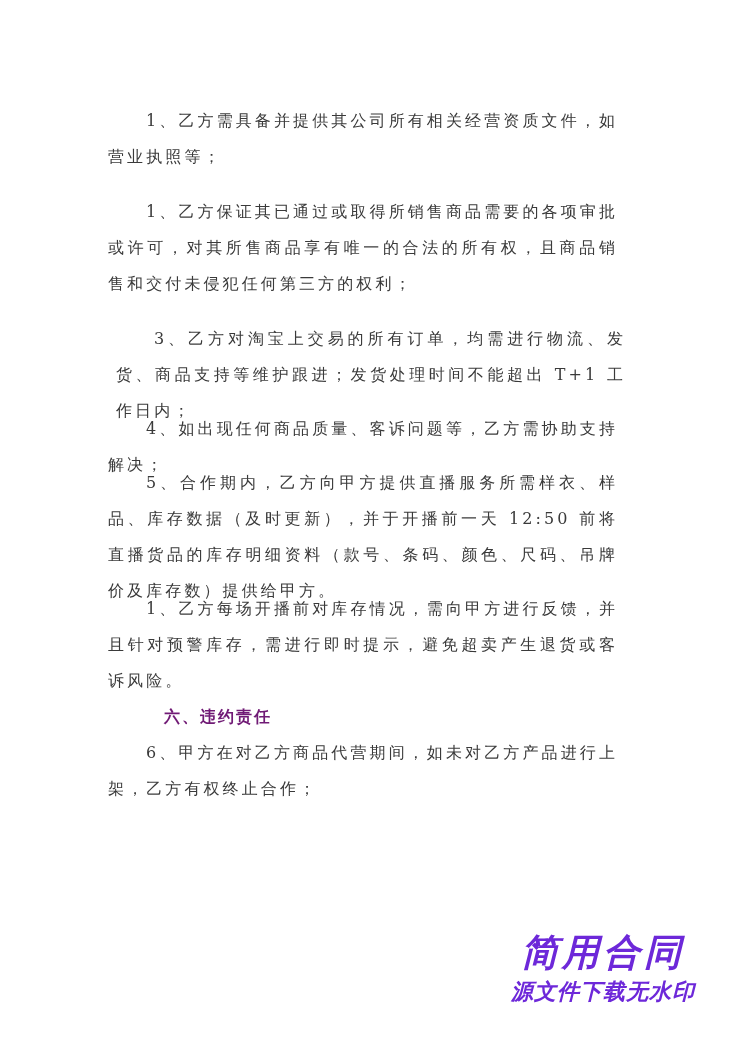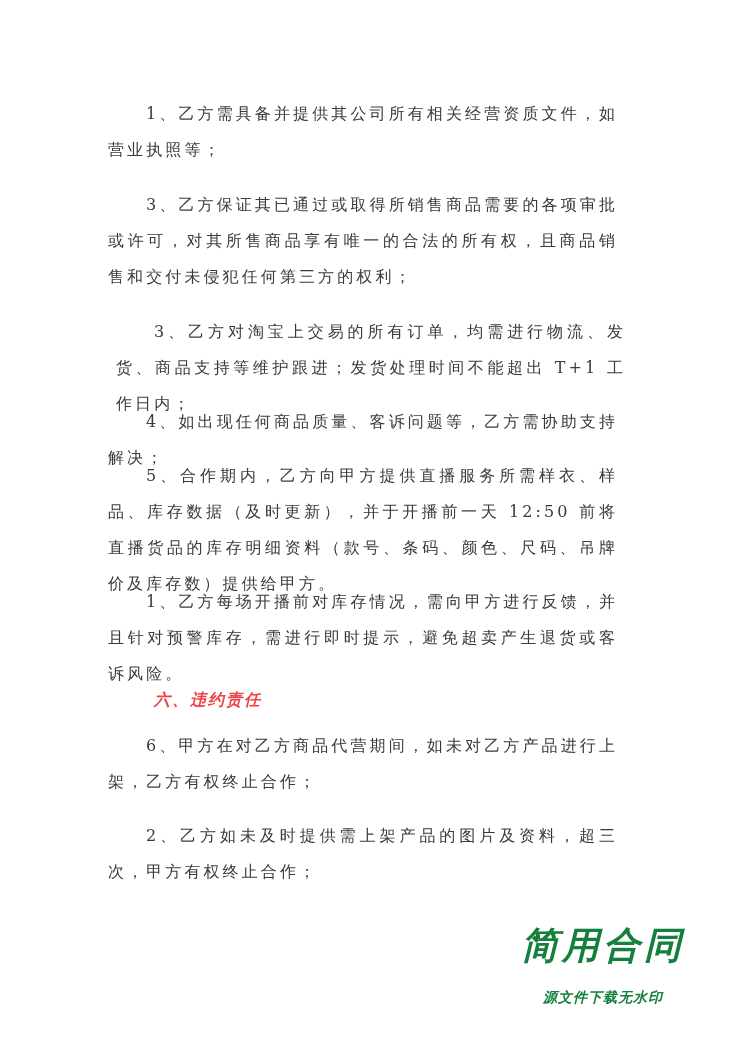--- a/index.html
+++ b/index.html
@@ -10,21 +10,21 @@
     body {
       width: 742px;
       height: 1049px;
       position: relative;
       overflow: hidden;
       font-family: "DejaVu Serif", "Liberation Serif", serif;
       color: #3a3a3a;
     }
     .page {
       position: absolute;
-      left: 0; top: 6px;
+      left: 0; top: 13px;
       width: 742px; height: 741px;
     }
     .para {
       position: absolute;
       left: 108px;
       width: 510px;
       font-size: 16px;
       line-height: 36px;
       letter-spacing: 3.1px;
       text-indent: 38px;
@@ -33,69 +33,67 @@
       margin: 0;
       white-space: normal;
     }
     .heading {
       position: absolute;
       left: 146px;
       font-size: 16px;
       line-height: 36px;
       letter-spacing: 2px;
       font-weight: bold;
-      color: #ef4444;
-      margin: 8px;
-      font-style: italic;
+      color: #701a75;
+      margin: 18px;
     }
     .watermark {
       position: absolute;
       left: 508px;
       top: 918px;
       width: 190px;
       text-align: center;
-      color: #15803d;
+      color: #6d28d9;
       font-family: "DejaVu Sans", "Liberation Sans", sans-serif;
       font-style: italic;
       font-weight: bold;
       user-select: none;
     }
     .wm-title {
       font-size: 37px;
       line-height: 44px;
       letter-spacing: 4px;
     }
     .wm-sub {
-      font-size: 14px;
+      font-size: 22px;
       line-height: 26px;
       letter-spacing: 1px;
-      margin-top: 16px;
+      margin-top: 4px;
     }
   </style>
 </head>
 <body>
 
 <div class="page">
 
   <p class="para" style="top:90px;">1、乙方需具备并提供其公司所有相关经营资质文件，如营业执照等；</p>
 
-  <p class="para" style="top:181px;">3、乙方保证其已通过或取得所销售商品需要的各项审批或许可，对其所售商品享有唯一的合法的所有权，且商品销售和交付未侵犯任何第三方的权利；</p>
+  <p class="para" style="top:181px;">1、乙方保证其已通过或取得所销售商品需要的各项审批或许可，对其所售商品享有唯一的合法的所有权，且商品销售和交付未侵犯任何第三方的权利；</p>
 
   <p class="para" style="top:308px;margin-left:8px;">3、乙方对淘宝上交易的所有订单，均需进行物流、发货、商品支持等维护跟进；发货处理时间不能超出 T+1 工作日内；</p>
 
   <p class="para" style="top:398px;">4、如出现任何商品质量、客诉问题等，乙方需协助支持解决；</p>
 
   <p class="para" style="top:452px;">5、合作期内，乙方向甲方提供直播服务所需样衣、样品、库存数据（及时更新），并于开播前一天 12:50 前将直播货品的库存明细资料（款号、条码、颜色、尺码、吊牌价及库存数）提供给甲方。</p>
 
   <p class="para" style="top:578px;">1、乙方每场开播前对库存情况，需向甲方进行反馈，并且针对预警库存，需进行即时提示，避免超卖产生退货或客诉风险。</p>
 
   <h2 class="heading" style="top:668px;">六、违约责任</h2>
 
   <p class="para" style="top:722px;">6、甲方在对乙方商品代营期间，如未对乙方产品进行上架，乙方有权终止合作；</p>
 
-  <p class="para" style="top:812px;">2、乙方如未及时提供需上架产品的图片及资料，超三次，甲方有权终止合作；</p>
 
   <div class="watermark">
     <div class="wm-title">简用合同</div>
     <div class="wm-sub">源文件下载无水印</div>
   </div>
 
 </div>
 
 </body></html>

